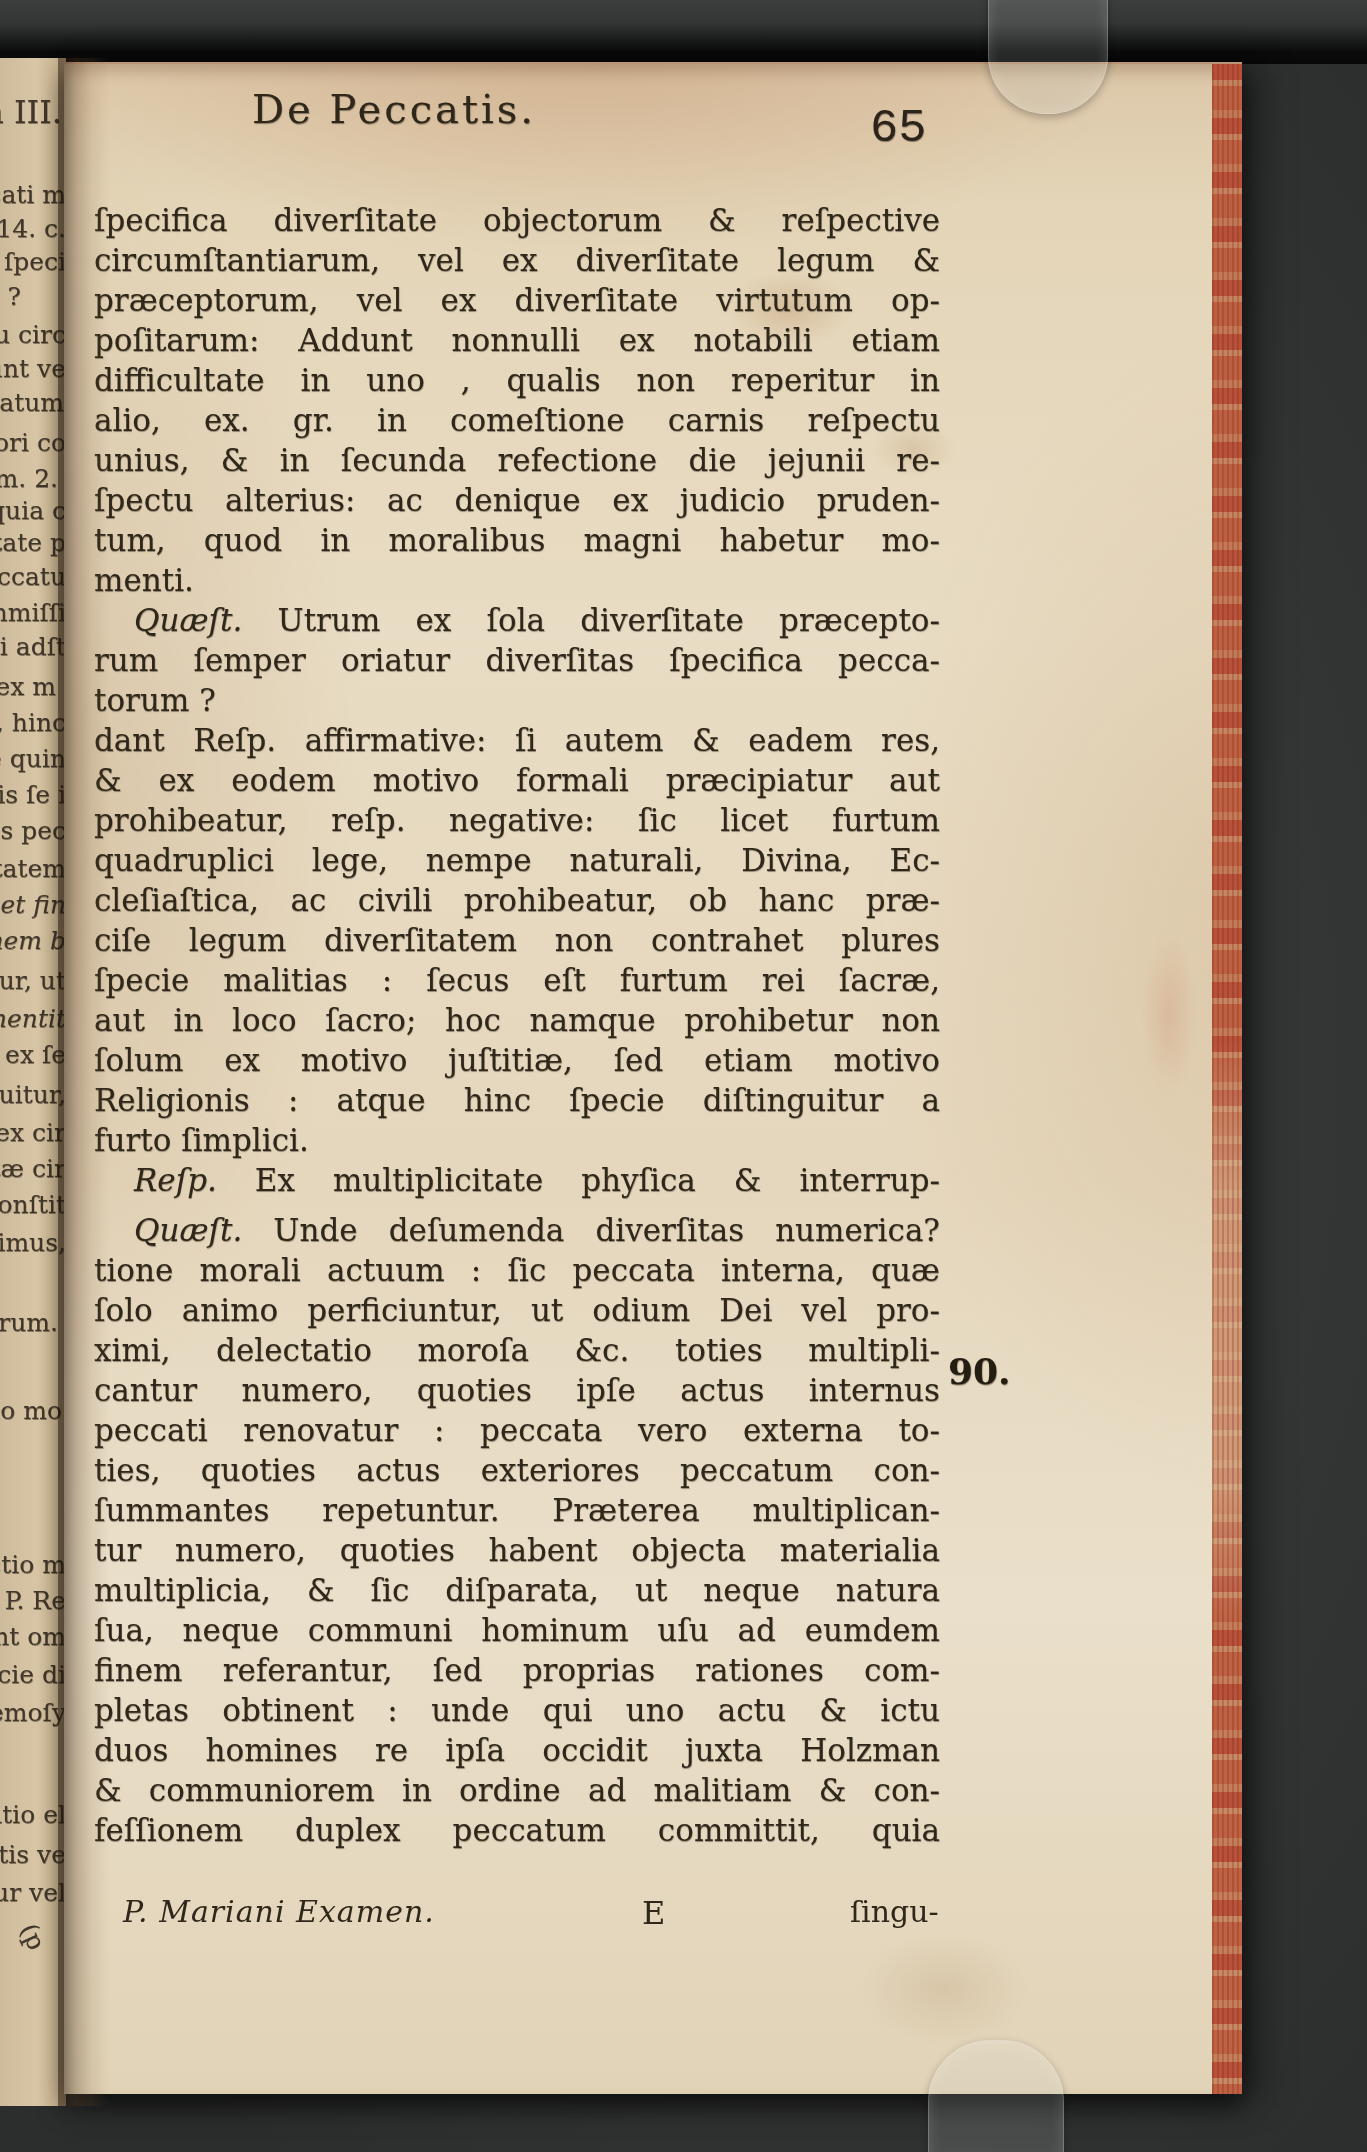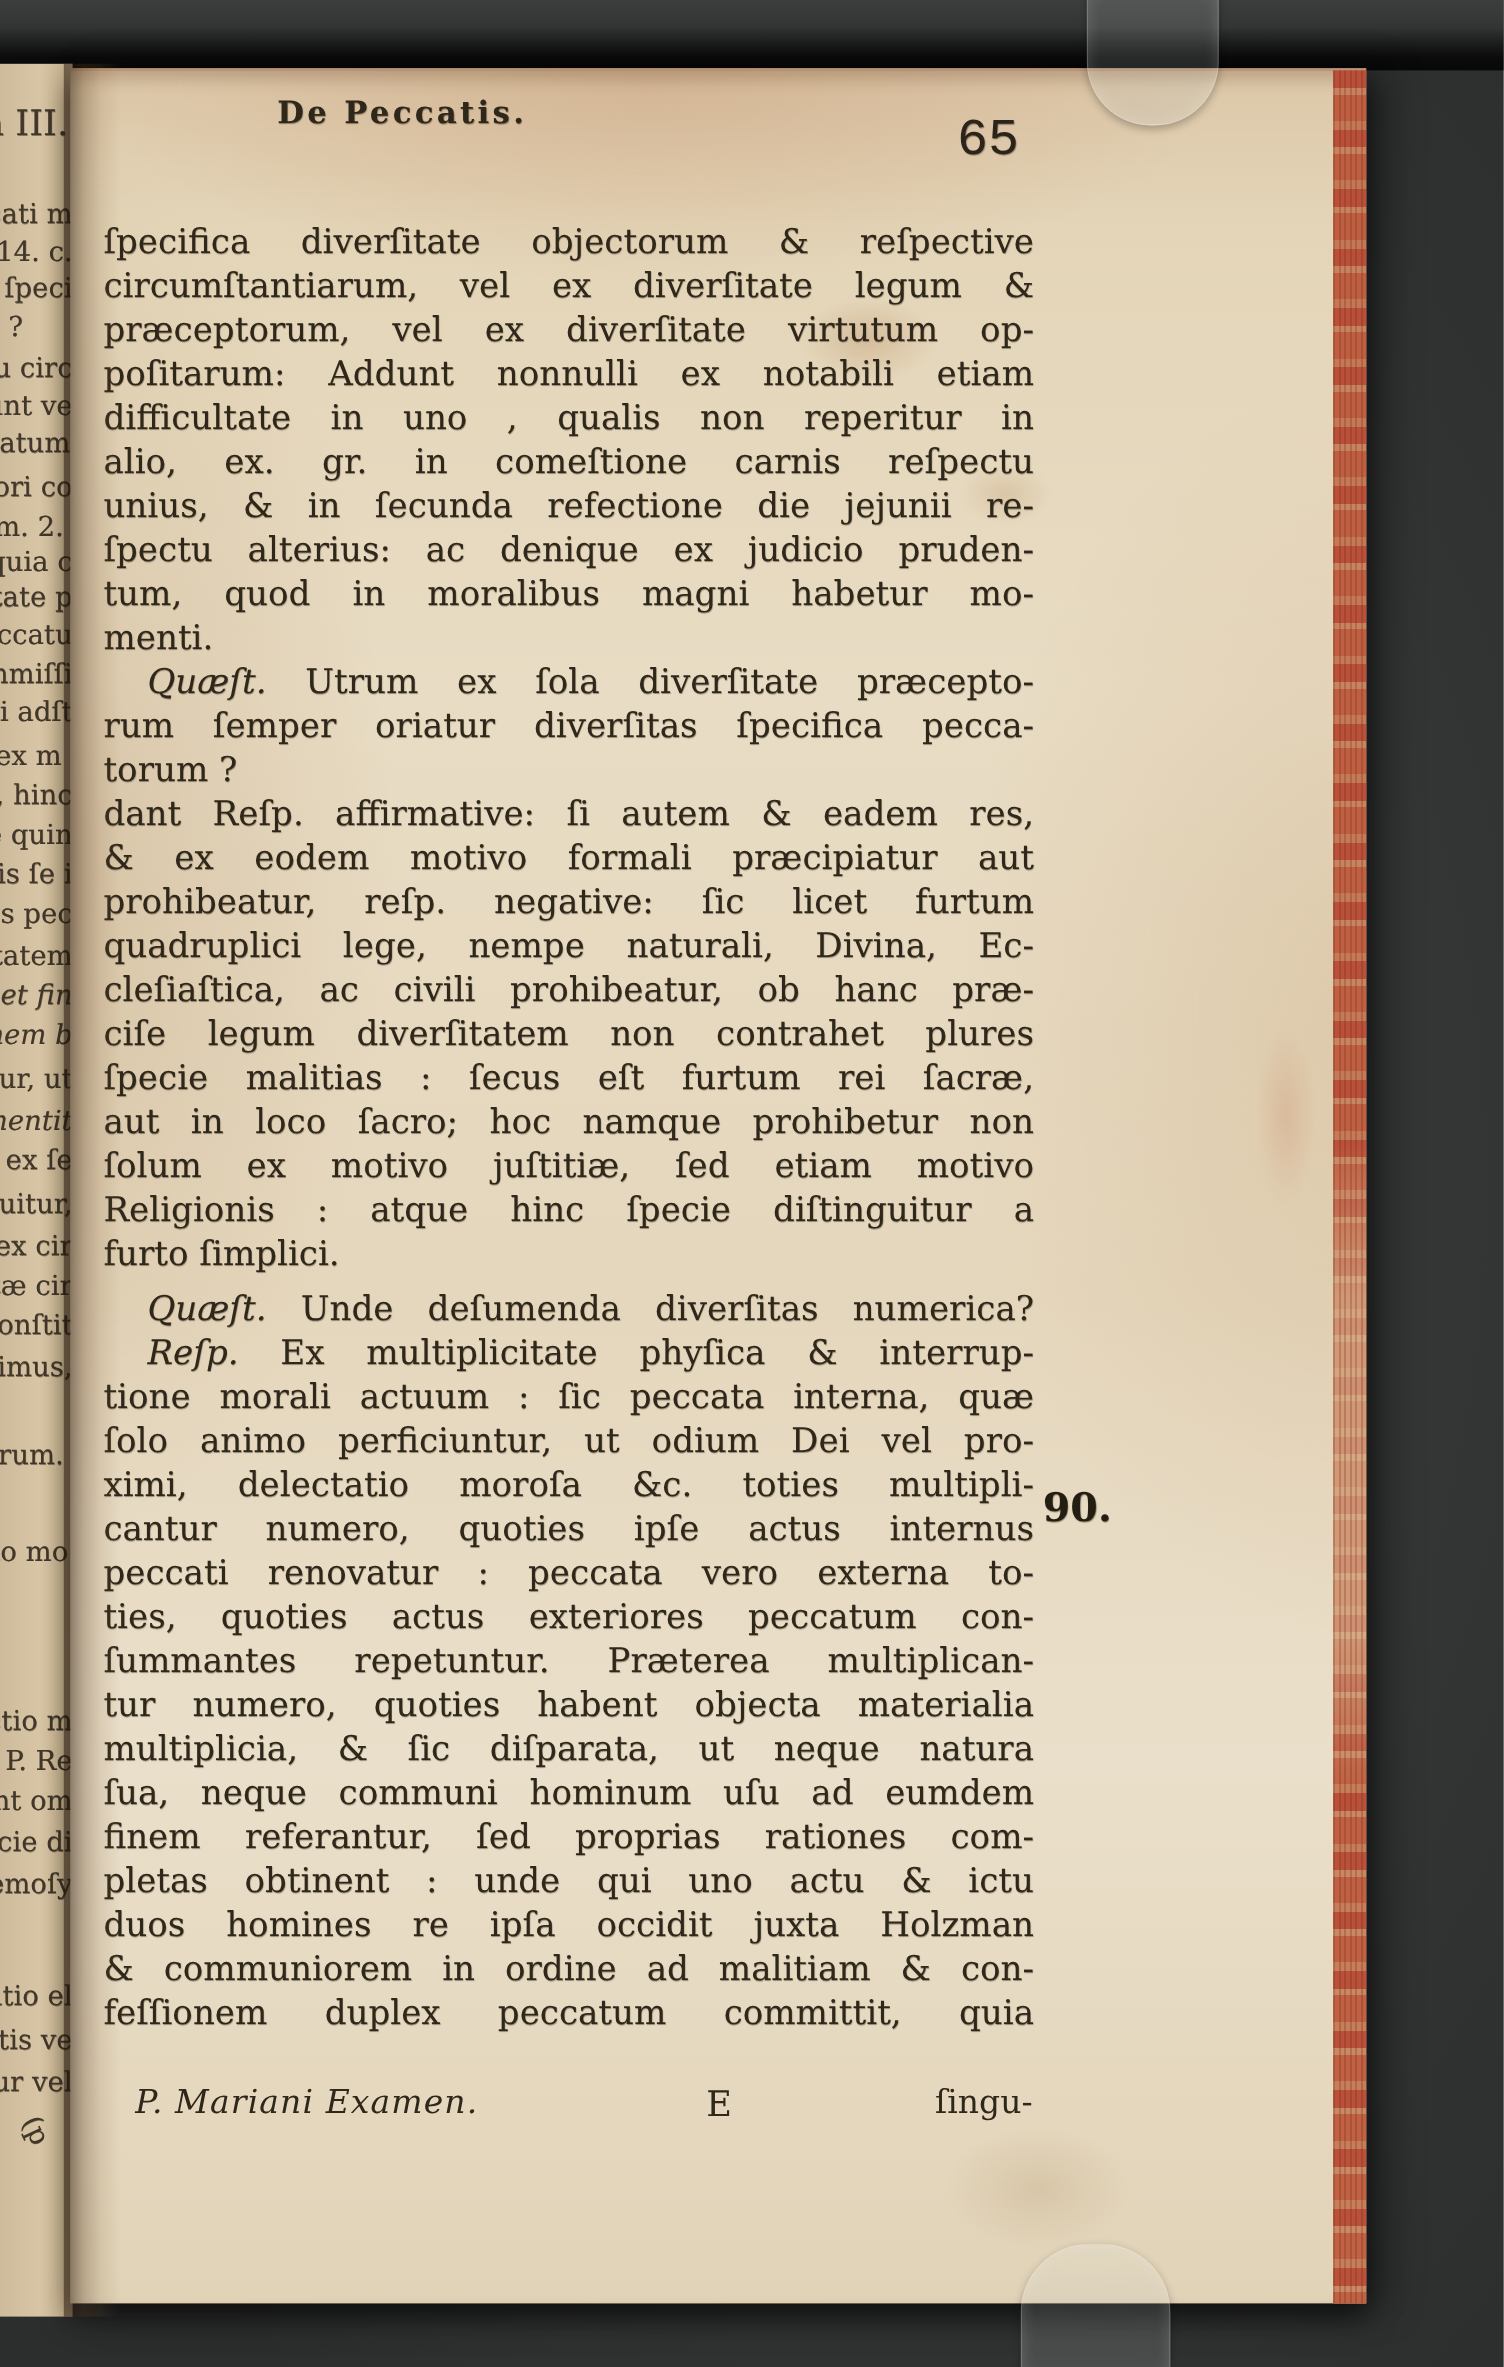--- a/index.html
+++ b/index.html
@@ -54,21 +54,21 @@
   .red-edge{
     position:absolute;right:0;top:0;width:30px;height:100%;
     background:
       repeating-linear-gradient(90deg, rgba(110,38,22,0.25) 0 2px, rgba(110,38,22,0) 2px 5px),
       linear-gradient(180deg, rgba(222,196,158,0) 0 48%, rgba(224,198,160,0.55) 55% 70%, rgba(224,198,160,0) 77%),
       repeating-linear-gradient(180deg, rgba(184,76,54,0.88) 0 16px, rgba(206,152,112,0.5) 16px 22px, rgba(190,92,62,0.82) 22px 46px, rgba(200,130,92,0.55) 46px 54px),
       linear-gradient(180deg,#c06a4c,#c57a58);
   }
   .running-title{
     position:absolute;left:188px;top:22px;color:var(--ink);
-    font-size:28px;letter-spacing:3px;text-shadow:0.6px 0.8px 1px rgba(47,38,25,0.5);font-weight:bold;
+    font-size:40px;letter-spacing:3px;text-shadow:0.6px 0.8px 1px rgba(47,38,25,0.5);
   }
   .page-number{
     position:absolute;left:806px;top:38px;color:#2c241a;
     font-size:47px;text-shadow:0.6px 0.8px 1px rgba(47,38,25,0.5);font-family:Liberation Mono, monospace;
   }
   .body-text{
     position:absolute;left:30px;top:136px;width:846px;color:var(--ink);
     font-size:31px;text-shadow:0.4px 0.6px 0.8px rgba(47,38,25,0.45);
   }
   .bline{height:40px;line-height:40px;text-align:justify;text-align-last:justify;white-space:normal;}
@@ -168,22 +168,22 @@
       <div class="bline"><span>&amp; ex eodem motivo formali præcipiatur aut</span></div>
       <div class="bline"><span>prohibeatur, reſp. negative: ſic licet furtum</span></div>
       <div class="bline"><span>quadruplici lege, nempe naturali, Divina, Ec-</span></div>
       <div class="bline"><span>cleſiaſtica, ac civili prohibeatur, ob hanc præ-</span></div>
       <div class="bline"><span>ciſe legum diverſitatem non contrahet plures</span></div>
       <div class="bline"><span>ſpecie malitias : ſecus eſt furtum rei ſacræ,</span></div>
       <div class="bline"><span>aut in loco ſacro; hoc namque prohibetur non</span></div>
       <div class="bline"><span>ſolum ex motivo juſtitiæ, ſed etiam motivo</span></div>
       <div class="bline"><span>Religionis : atque hinc ſpecie diſtinguitur a</span></div>
       <div class="bline short"><span>furto ſimplici.</span></div>
+      <div class="bline ind"><span class="it">Reſp.</span><span> Ex multiplicitate phyſica &amp; interrup-</span></div>
       <div class="bline ind gap"><span class="it">Quæſt.</span><span> Unde deſumenda diverſitas numerica?</span></div>
-      <div class="bline ind"><span class="it">Reſp.</span><span> Ex multiplicitate phyſica &amp; interrup-</span></div>
       <div class="bline"><span>tione morali actuum : ſic peccata interna, quæ</span></div>
       <div class="bline"><span>ſolo animo perficiuntur, ut odium Dei vel pro-</span></div>
       <div class="bline"><span>ximi, delectatio moroſa &amp;c. toties multipli-</span></div>
       <div class="bline"><span>cantur numero, quoties ipſe actus internus</span></div>
       <div class="bline"><span>peccati renovatur : peccata vero externa to-</span></div>
       <div class="bline"><span>ties, quoties actus exteriores peccatum con-</span></div>
       <div class="bline"><span>ſummantes repetuntur. Præterea multiplican-</span></div>
       <div class="bline"><span>tur numero, quoties habent objecta materialia</span></div>
       <div class="bline"><span>multiplicia, &amp; ſic diſparata, ut neque natura</span></div>
       <div class="bline"><span>ſua, neque communi hominum uſu ad eumdem</span></div>

